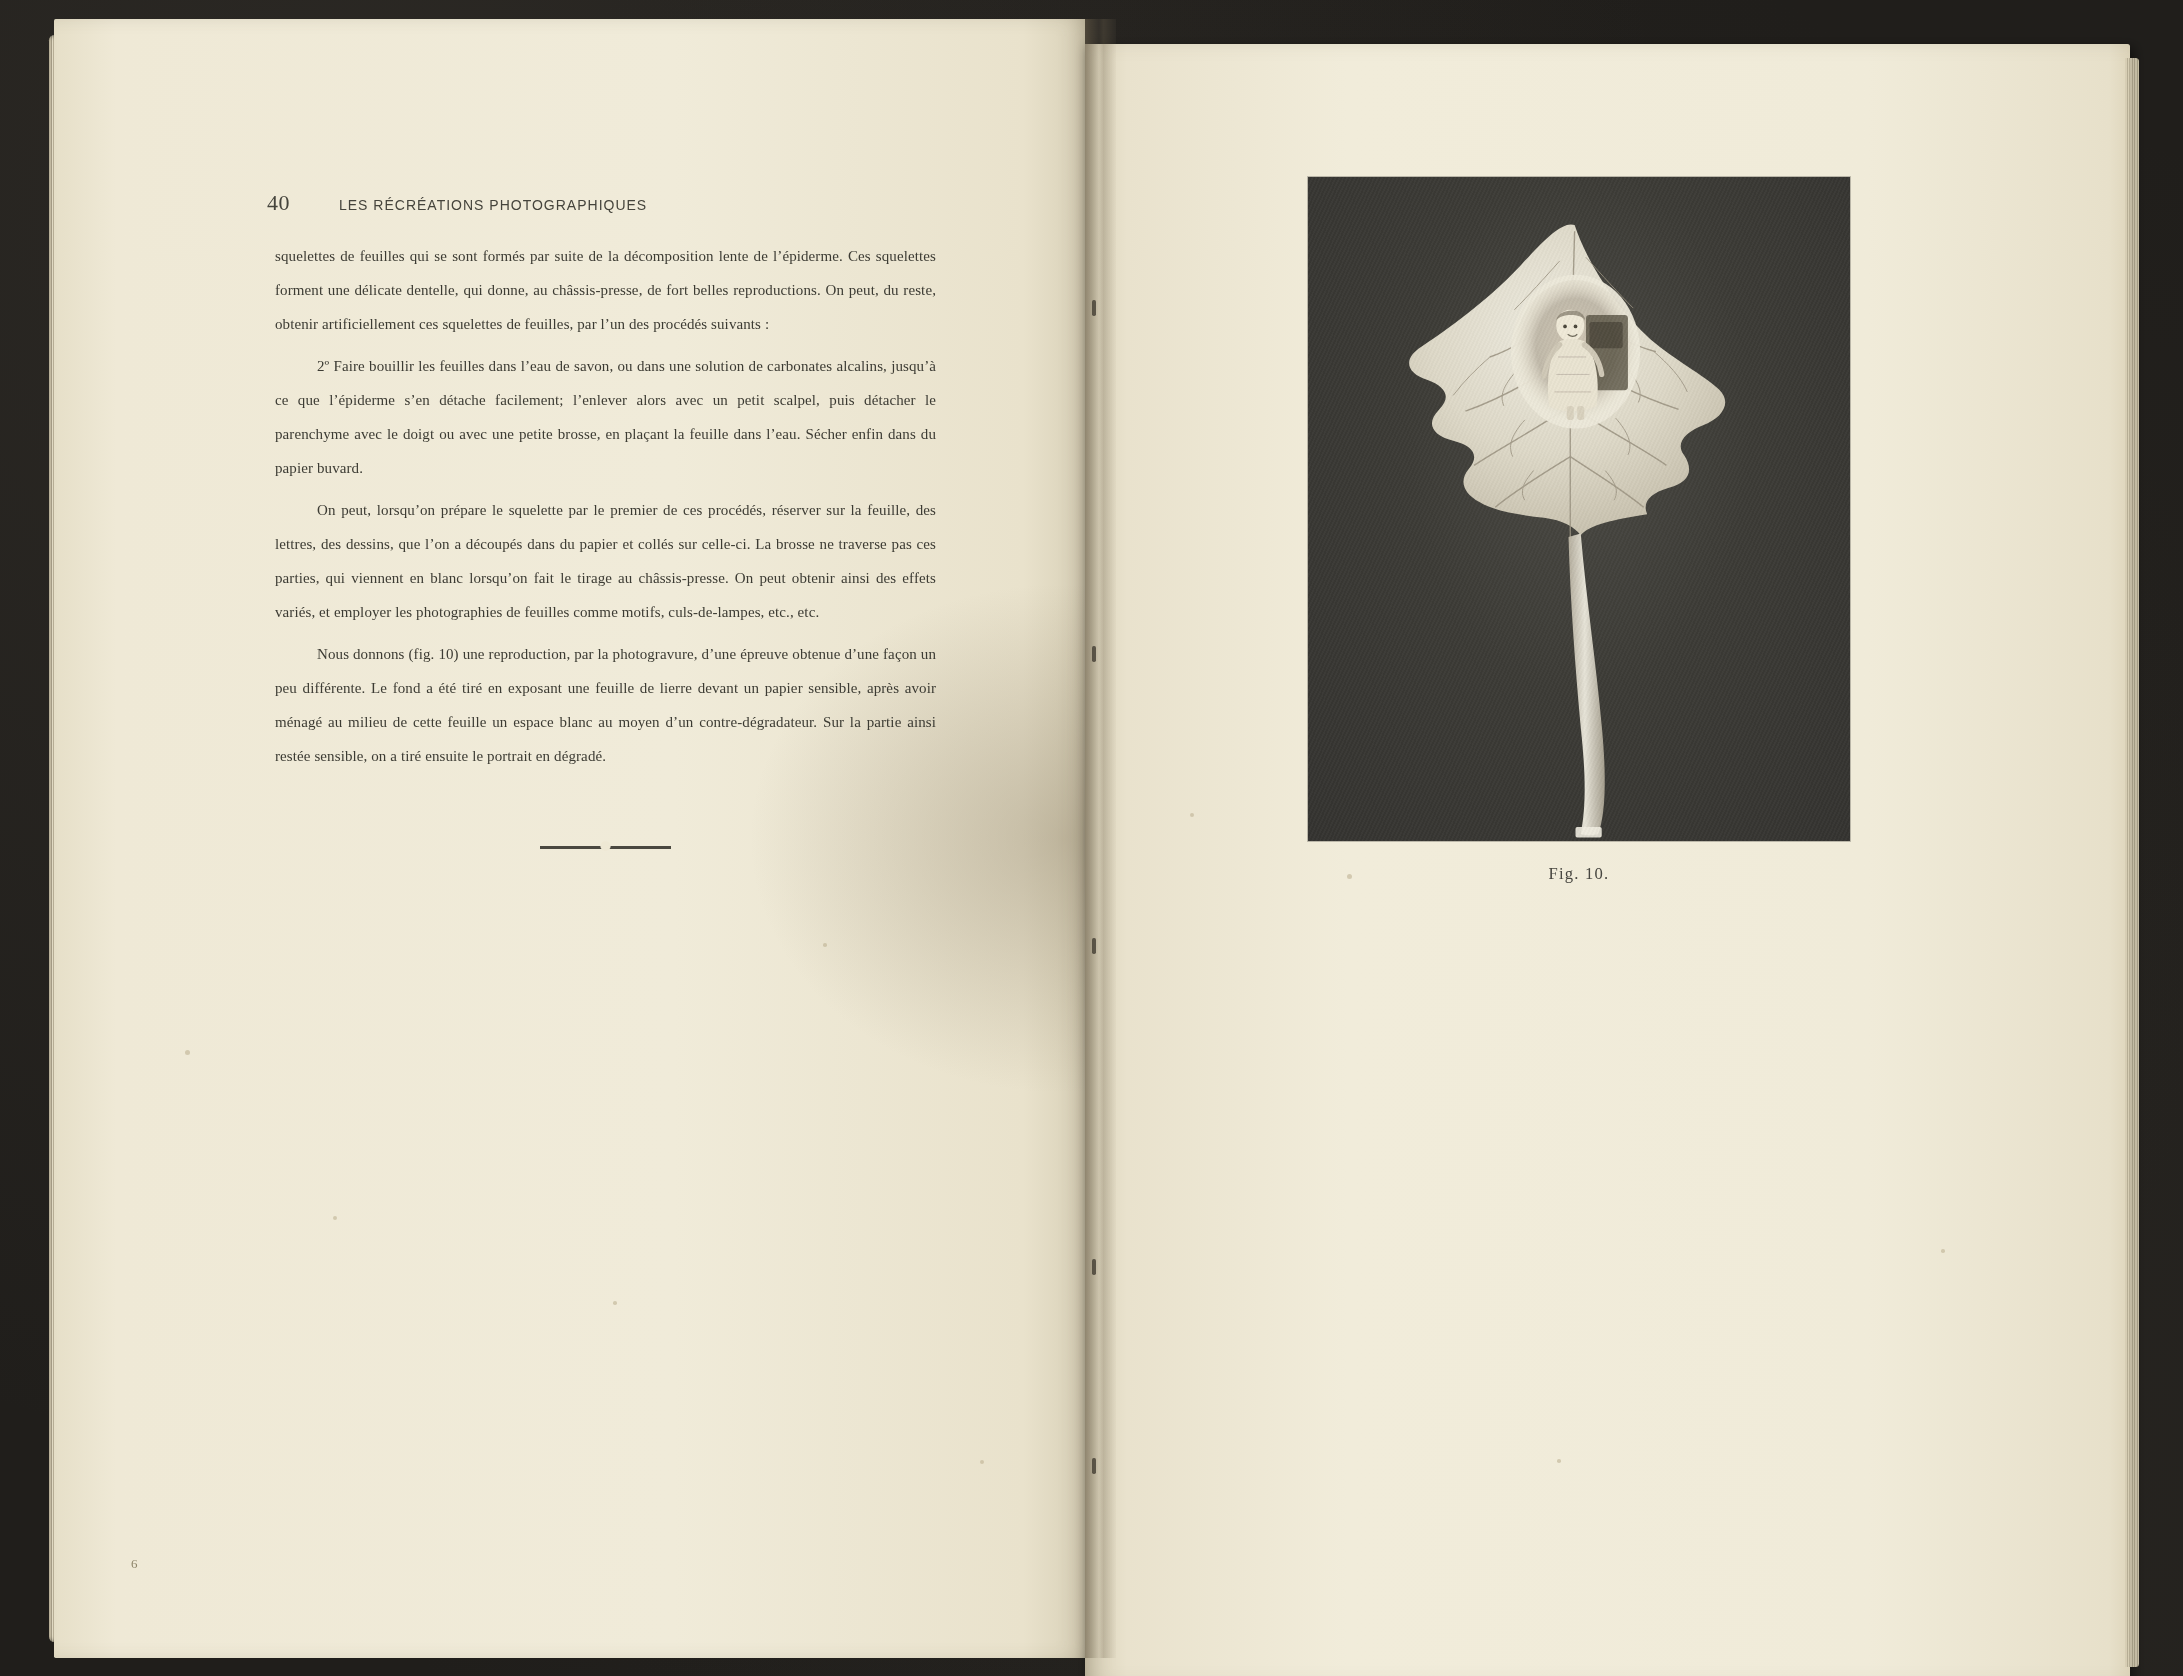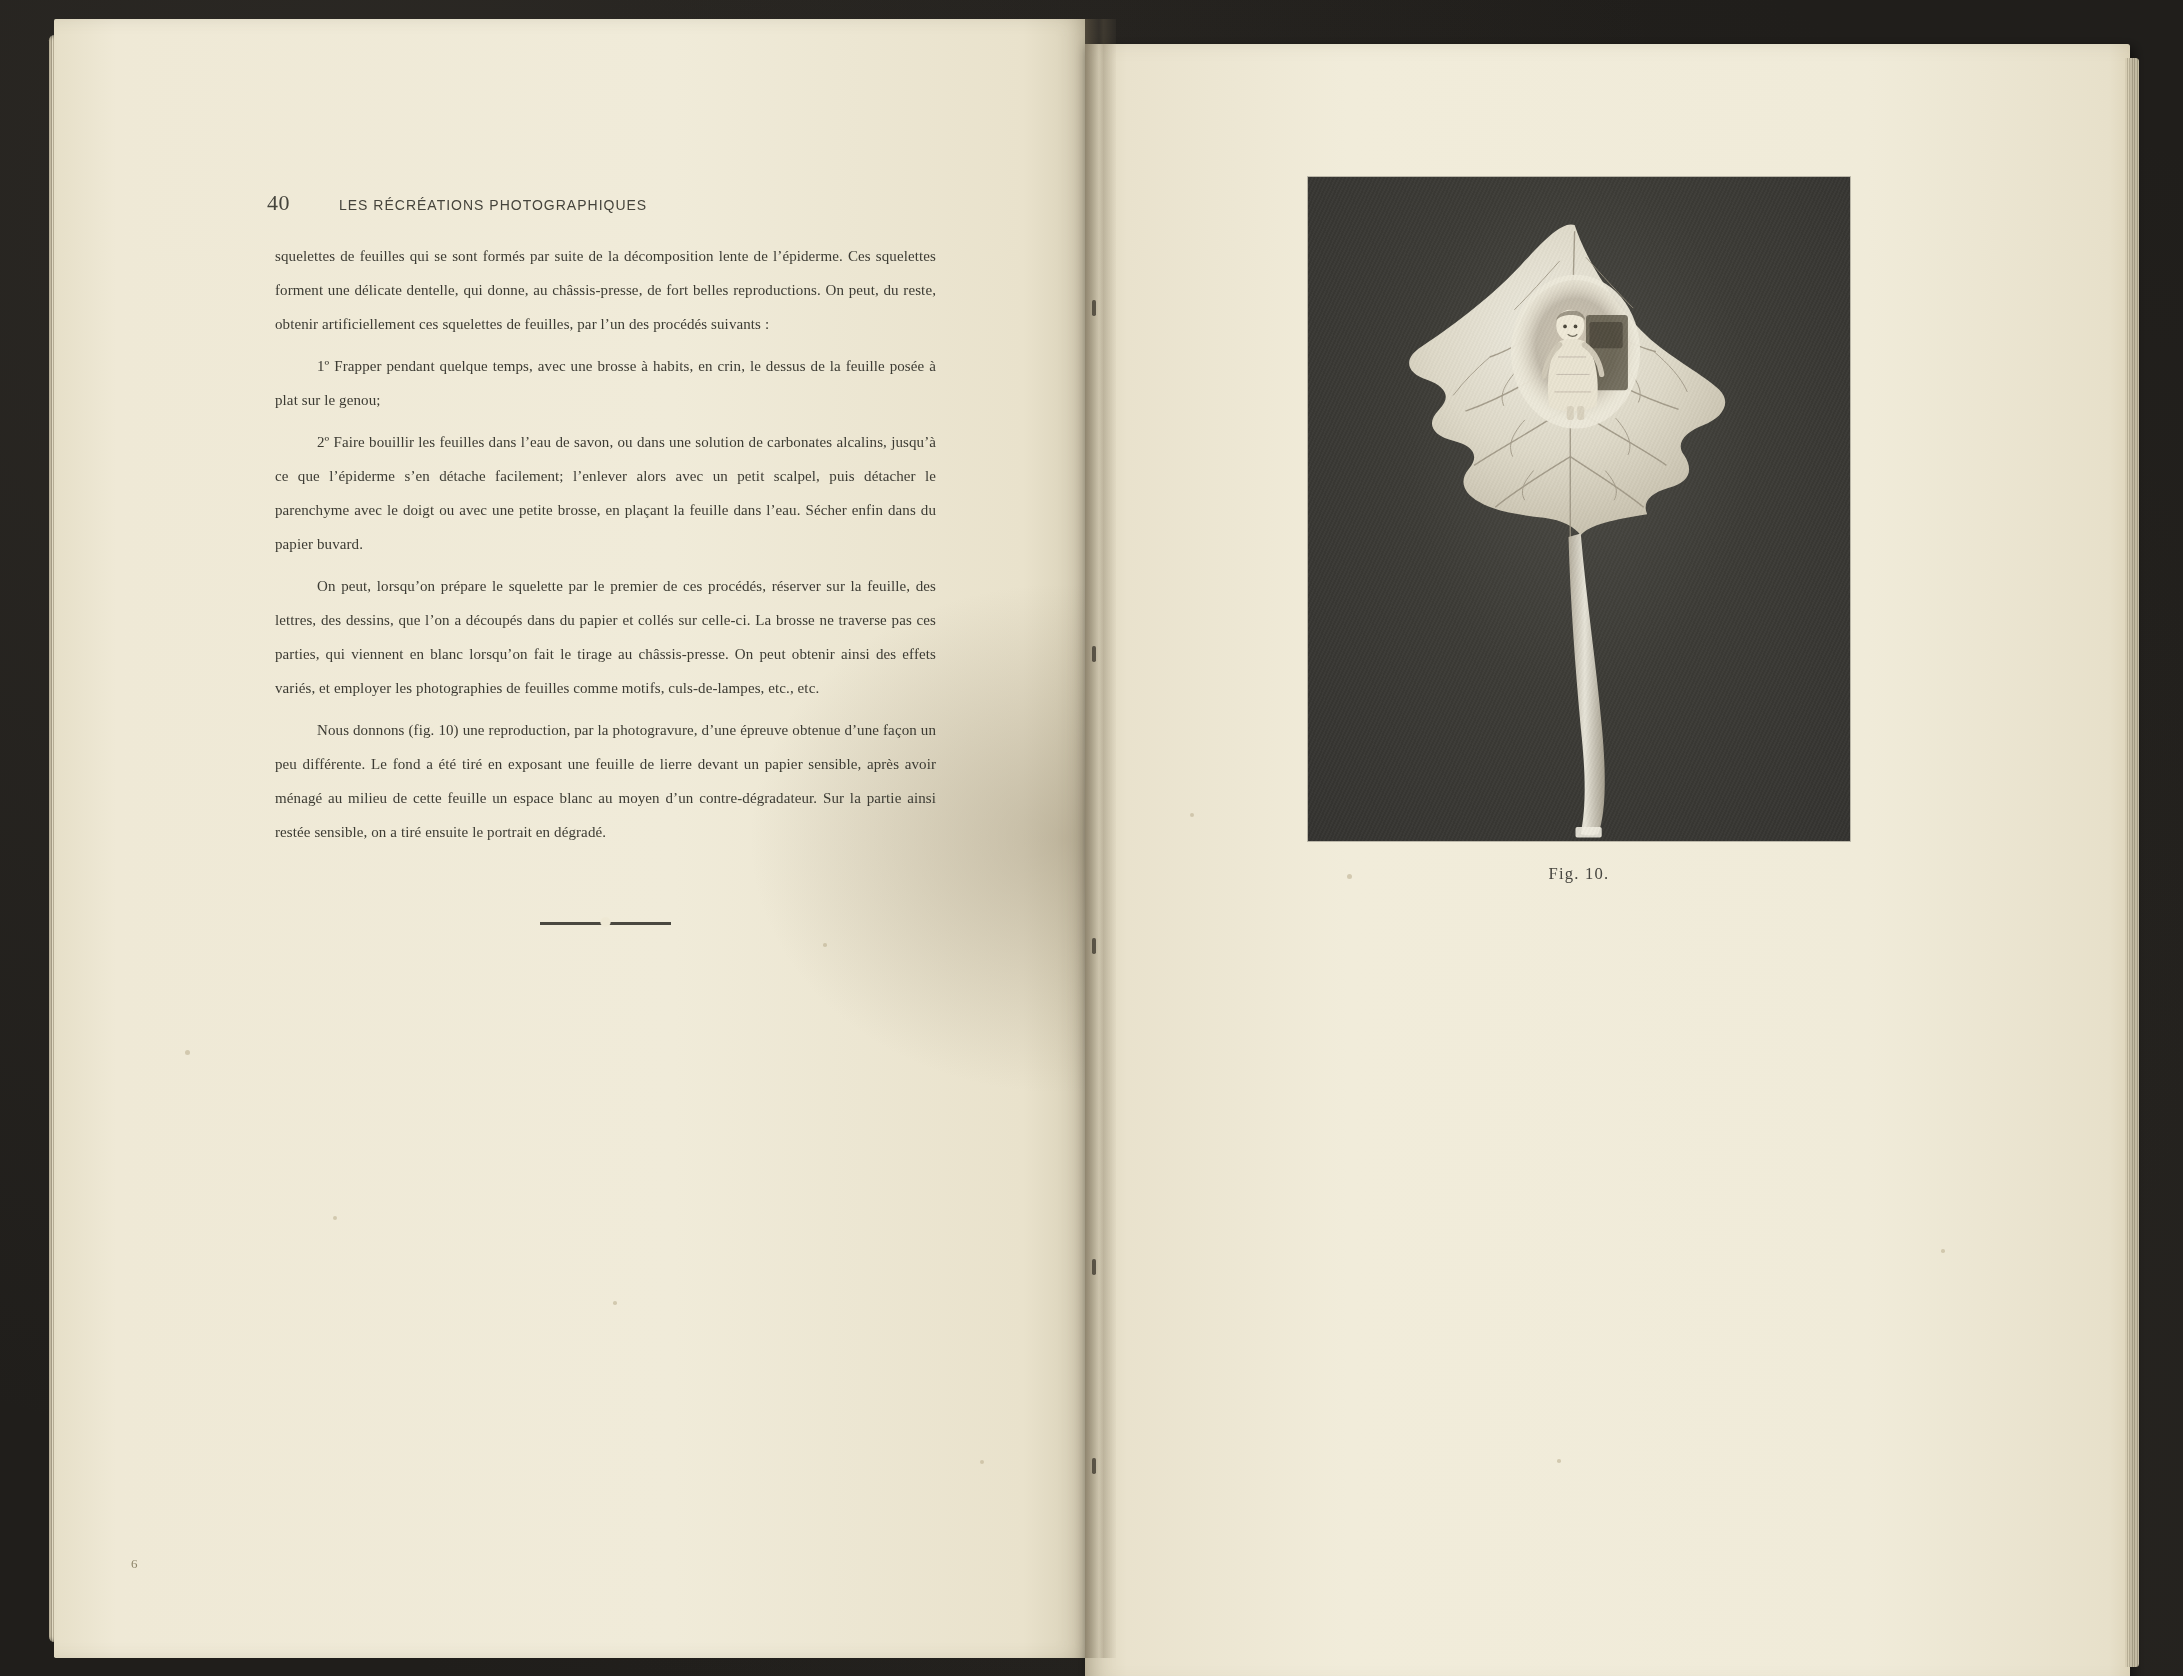--- a/index.html
+++ b/index.html
@@ -249,21 +249,20 @@
       <div class="speck" style="left:926px; top:1441px; width:4.4px; height:4.4px;"></div>
 
       <div class="text-col">
 
         <div class="running-head">
           <span class="folio">40</span>
           <span class="head-title">LES RÉCRÉATIONS PHOTOGRAPHIQUES</span>
         </div>
 
         <p class="body">squelettes de feuilles qui se sont formés par suite de la décomposition lente de l’épiderme. Ces squelettes forment une délicate dentelle, qui donne, au châssis-presse, de fort belles reproductions. On peut, du reste, obtenir artificiellement ces squelettes de feuilles, par l’un des procédés suivants :</p>
-        <p class="body indent">1º Frapper pendant quelque temps, avec une brosse à habits, en crin, le dessus de la feuille posée à plat sur le genou;</p>
         <p class="body indent">2º Faire bouillir les feuilles dans l’eau de savon, ou dans une solution de carbonates alcalins, jusqu’à ce que l’épiderme s’en détache facilement; l’enlever alors avec un petit scalpel, puis détacher le parenchyme avec le doigt ou avec une petite brosse, en plaçant la feuille dans l’eau. Sécher enfin dans du papier buvard.</p>
         <p class="body indent">On peut, lorsqu’on prépare le squelette par le premier de ces procédés, réserver sur la feuille, des lettres, des dessins, que l’on a découpés dans du papier et collés sur celle-ci. La brosse ne traverse pas ces parties, qui viennent en blanc lorsqu’on fait le tirage au châssis-presse. On peut obtenir ainsi des effets variés, et employer les photographies de feuilles comme motifs, culs-de-lampes, etc., etc.</p>
         <p class="body indent">Nous donnons (fig. 10) une reproduction, par la photogravure, d’une épreuve obtenue d’une façon un peu différente. Le fond a été tiré en exposant une feuille de lierre devant un papier sensible, après avoir ménagé au milieu de cette feuille un espace blanc au moyen d’un contre-dégradateur. Sur la partie ainsi restée sensible, on a tiré ensuite le portrait en dégradé.</p>
 
         <div class="rule-orn">
           <div class="bar"></div>
           <div class="dot"></div>
         </div>
       </div>
 

